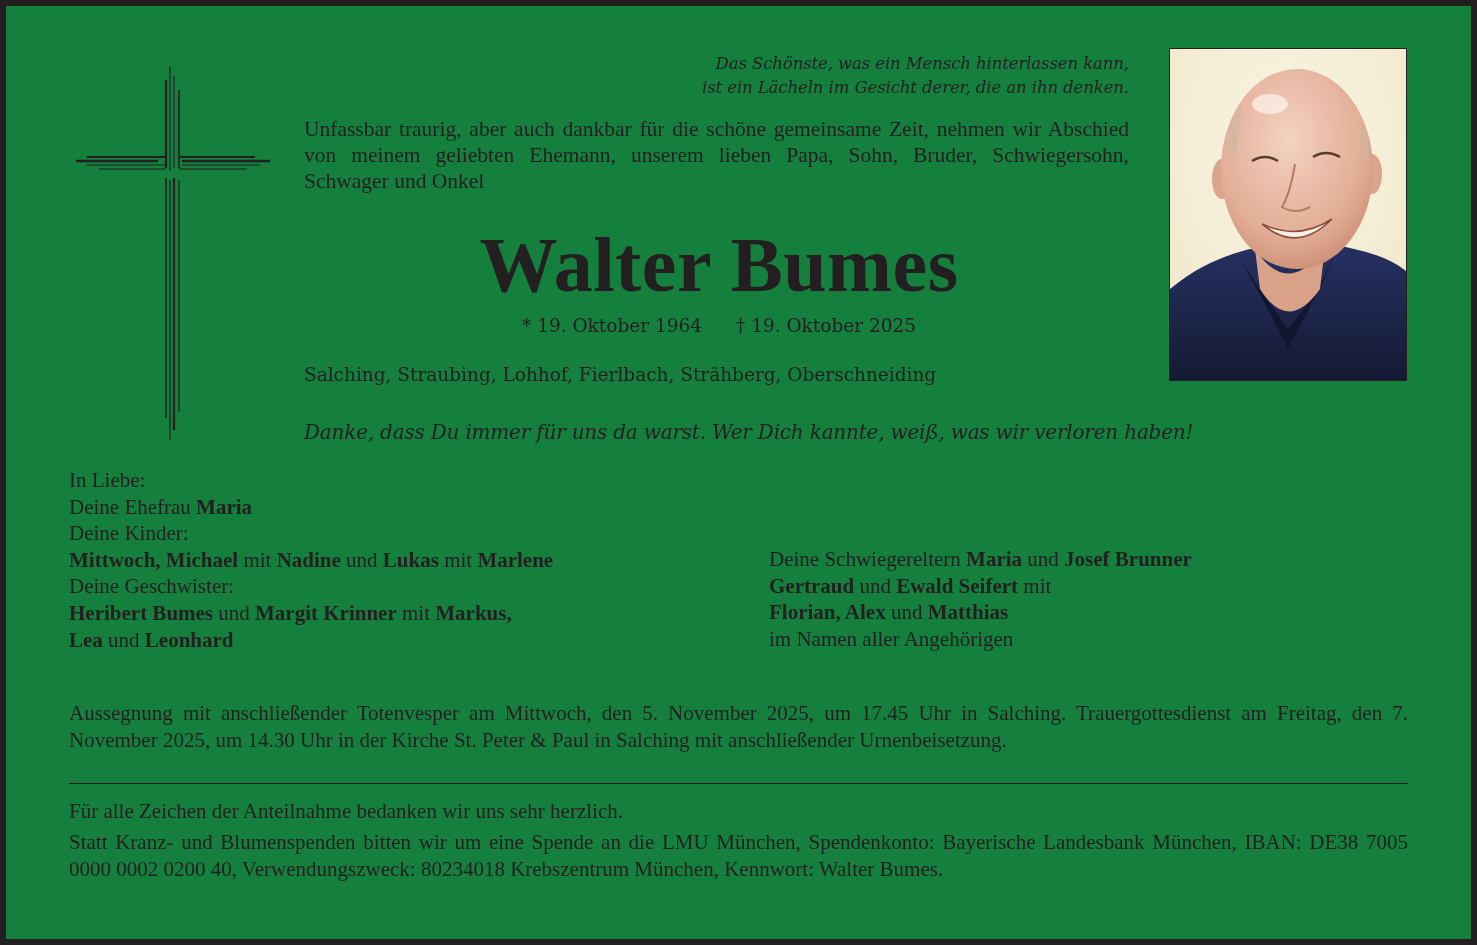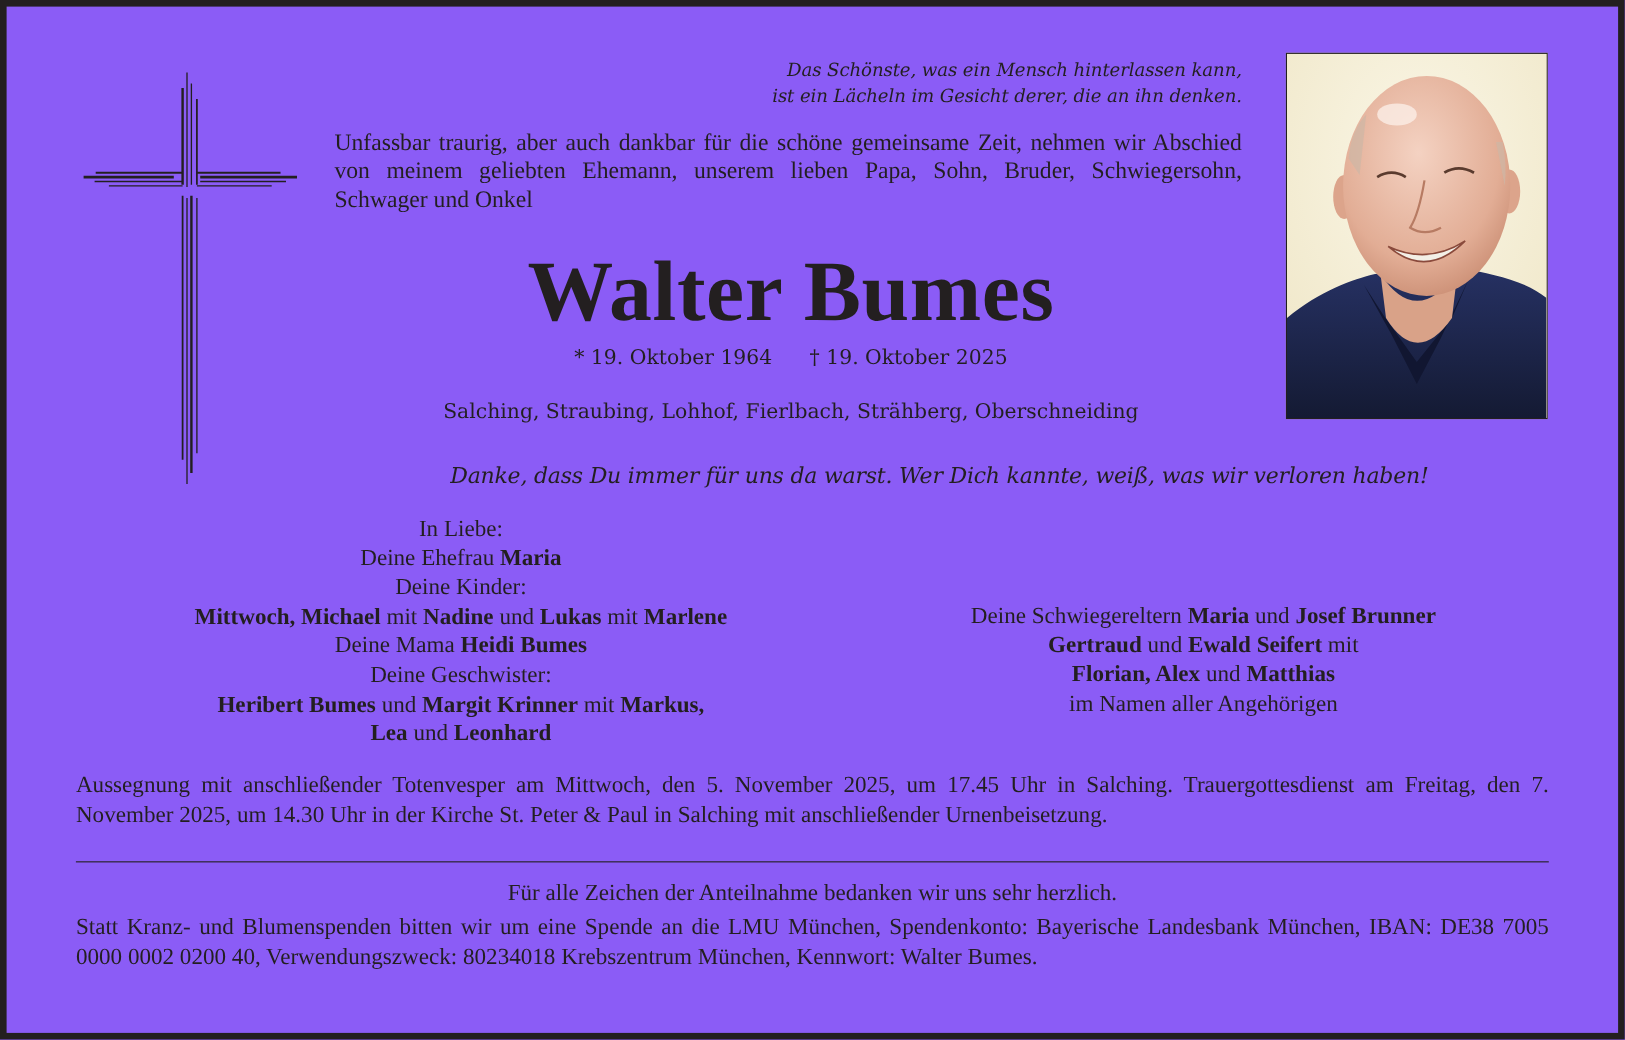--- a/index.html
+++ b/index.html
@@ -5,23 +5,23 @@
     html, body { margin: 0; padding: 0; }
     body {
       width: 1477px; height: 945px; overflow: hidden;
       background: #231f20;
       font-family: "DejaVu Serif", "Liberation Serif", serif;
       color: #231f20;
     }
     .page {
       position: absolute; left: 6px; top: 6px;
       width: 1465px; height: 933px;
-      background: #8b5cf6;
-    }
-    .abs { position: absolute; text-align: center; }
+      background: #15803d;
+    }
+    .abs { position: absolute; }
     .cross { position: absolute; left: 66px; top: 44px; width: 204px; height: 394px; }
 
     .motto {
       left: 520px; top: 46px; width: 603px;
       text-align: right; font-style: italic;
       font-size: 16.5px; line-height: 24px; letter-spacing: -0.1px;
     }
     .intro {
       left: 298px; top: 110px; width: 825px;
       font-family: "Liberation Serif", serif;
@@ -174,21 +174,20 @@
 
       <path d="M92 175 Q 127 205 162 170 Q 128 192 92 175 Z" fill="#f3efe6" stroke="#8a4a3c" stroke-width="1.5"></path>
     </svg>
   </div>
 
   <div class="abs family-left" id="family-left">
       <div class="line"><span>In Liebe:</span></div>
       <div class="line"><span>Deine Ehefrau </span><b>Maria</b></div>
       <div class="line"><span>Deine Kinder:</span></div>
       <div class="line"><b>Mittwoch, Michael</b><span> mit </span><b>Nadine</b><span> und </span><b>Lukas</b><span> mit </span><b>Marlene</b></div>
-      <div class="line"><span>Deine Mama </span><b>Heidi Bumes</b></div>
       <div class="line"><span>Deine Geschwister:</span></div>
       <div class="line"><b>Heribert Bumes</b><span> und </span><b>Margit Krinner</b><span> mit </span><b>Markus,</b></div>
       <div class="line"><b>Lea</b><span> und </span><b>Leonhard</b></div>
     </div>
 
   <div class="abs family-right" id="family-right">
       <div class="line"><span>Deine Schwiegereltern </span><b>Maria</b><span> und </span><b>Josef Brunner</b></div>
       <div class="line"><b>Gertraud</b><span> und </span><b>Ewald Seifert</b><span> mit</span></div>
       <div class="line"><b>Florian, Alex</b><span> und </span><b>Matthias</b></div>
       <div class="line"><span>im Namen aller Angehörigen</span></div>

